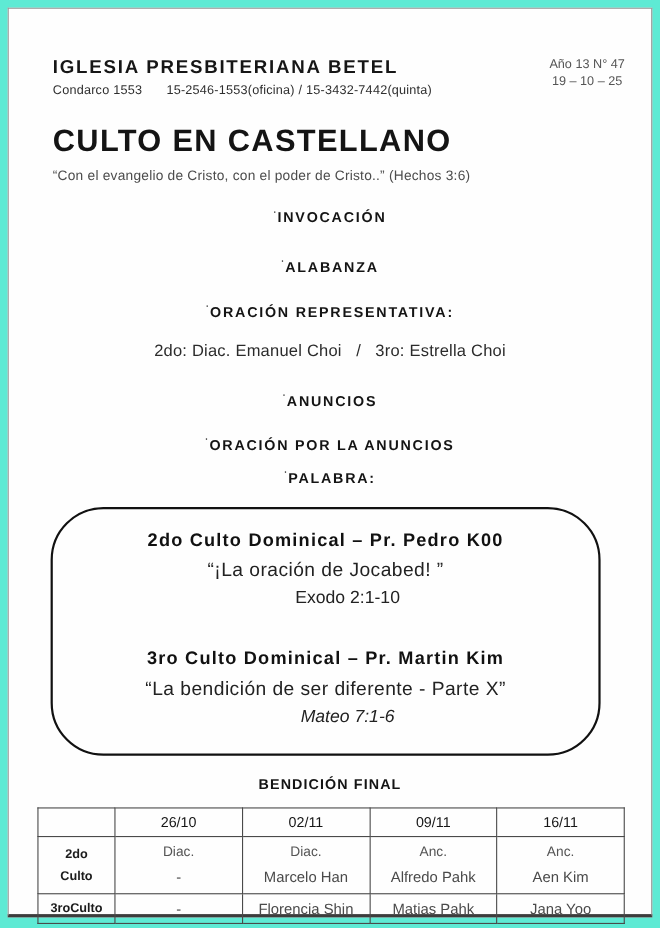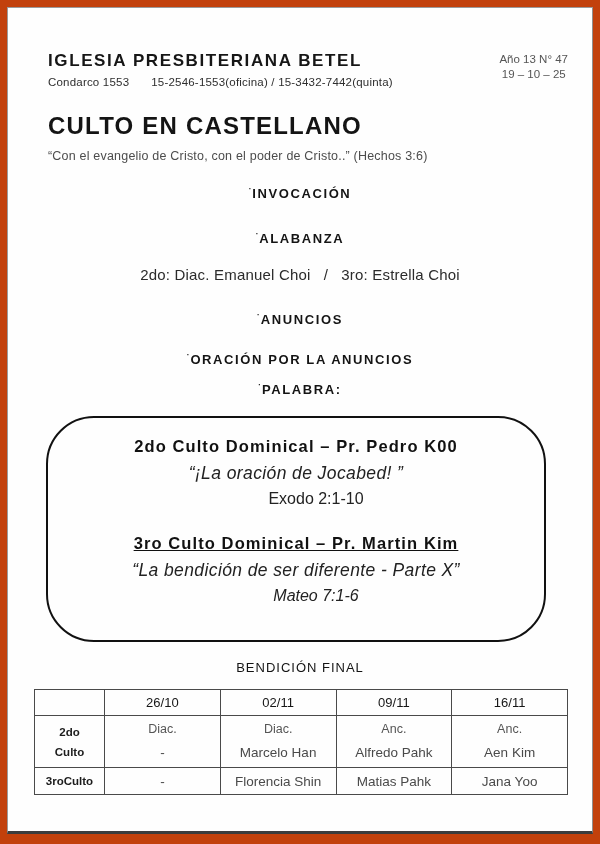--- a/index.html
+++ b/index.html
@@ -1,59 +1,59 @@
 <!DOCTYPE html>
 <html><head>
 <meta charset="utf-8">
 <style>
   * { margin:0; padding:0; box-sizing:border-box; }
   html,body { width:600px; height:844px; background:#ffffff; font-family:"Liberation Sans", sans-serif; }
-  .stage { position:relative; width:600px; height:844px; background:#c2410c; overflow:hidden; }
+  .stage { position:relative; width:600px; height:844px; background:#5eead4; overflow:hidden; }
   .page {
     position:absolute; left:7px; top:7px; width:586px; height:827px;
     background:#fefefe;
     border:1px solid #9a9a9a;
     border-right:1px solid #8f8f8f;
     border-bottom:3px solid #3c3c3c;
     color:#1a1a1a;
   }
   
   .header-row { display:flex; justify-content:space-between; align-items:flex-start; margin:43px 24px 0 40px; }
   .church-name { font-size:17px; font-weight:bold; letter-spacing:1.6px; color:#161616; }
   .church-sub { margin-top:5px; font-size:11.5px; color:#2e2e2e; letter-spacing:0.2px; }
   .church-sub .addr { margin-right:22px;text-align:right; }
   .issue { text-align:center; color:#555; font-size:11.5px; line-height:15px; margin-top:1px; }
   
-  .main-title { margin:24px 40px 0 40px; font-size:24px; font-weight:bold; letter-spacing:1.2px; color:#141414; }
+  .main-title { margin:24px 40px 0 40px; font-size:28px; font-weight:bold; letter-spacing:1.2px; color:#141414; }
   .verse { margin:9px 40px 0 40px; font-size:12.5px; color:#4c4c4c; letter-spacing:0.2px; }
   
   .order { text-align:center; }
   .o-item { font-weight:bold; font-size:13px; letter-spacing:1.6px; color:#141414; }
   .o-plain { font-size:15px; color:#2b2b2b; letter-spacing:0.2px; }
   .bullet { font-size:8px; vertical-align:7px; margin-right:1px; letter-spacing:0; }
   .mt1 { margin-top:21px; }
   .mt2 { margin-top:28px; }
   .mt3 { margin-top:24px; }
   .mt4 { margin-top:20px; }
   .mt5 { margin-top:27px; }
   .mt6 { margin-top:23px; }
   .mt7 { margin-top:13px; }
   
   .sermon-box {
     margin:19px 46px 0 38px; height:226px;
     border:2px solid #111; border-radius:48px;
     text-align:center; padding-top:19px;
   }
   .s-title { font-size:16.5px; font-weight:bold; letter-spacing:1.1px; color:#111; }
-  .s-theme { margin-top:7px; font-size:17.5px; font-style:italic; color:#222; letter-spacing:0.4px; }
+  .s-theme { margin-top:7px; font-size:17.5px; color:#222; letter-spacing:0.4px; }
   .s-passage { margin-top:6px; font-size:16px; color:#222;margin-left:40px; }
   .s-passage.italic { font-style:italic; }
-  .s-gap { margin-top:26px;text-decoration:underline; }
+  .s-gap { margin-top:37px; }
   
-  .blessing-title { margin-top:18px; text-align:center; font-size:13px; font-weight:normal; letter-spacing:1px; color:#141414; }
+  .blessing-title { margin-top:18px; text-align:center; font-size:13px; font-weight:bold; letter-spacing:1px; color:#141414; }
   
   table.roster { border-collapse:collapse; margin:14px 0 0 26px; width:534px; table-layout:fixed; }
   table.roster td { border:1px solid #4a4a4a; text-align:center; vertical-align:middle; }
   .col-label { width:70px; }
   table.roster tr.hdr td { height:26px; font-size:13px; color:#161616; }
   table.roster td.rowlabel { font-size:11.5px; font-weight:bold; color:#1c1c1c; line-height:20px; }
   .cell-line1 { font-size:12.5px; color:#555; margin-top:2px; }
   .cell-line2 { font-size:13.5px; color:#4a4a4a; margin-top:9px; margin-bottom:3px; }
   tr.row2 td { height:52px; }
   tr.row3 td { height:27px; font-size:13.5px; color:#4a4a4a; }
@@ -76,20 +76,21 @@
         <div>19 – 10 – 25</div>
       </div>
     </div>
 
     <div class="main-title">CULTO EN CASTELLANO</div>
     <div class="verse">“Con el evangelio de Cristo, con el poder de Cristo..” (Hechos 3:6)</div>
 
     <div class="order">
       <div class="o-item mt1"><span class="bullet">·</span><span>INVOCACIÓN</span></div>
       <div class="o-item mt2"><span class="bullet">·</span><span>ALABANZA</span></div>
+      <div class="o-item mt3"><span class="bullet">·</span><span>ORACIÓN REPRESENTATIVA:</span></div>
       <div class="o-plain mt4">2do: Diac. Emanuel Choi&nbsp;&nbsp; /&nbsp;&nbsp; 3ro: Estrella Choi</div>
       <div class="o-item mt5"><span class="bullet">·</span><span>ANUNCIOS</span></div>
       <div class="o-item mt6"><span class="bullet">·</span><span>ORACIÓN POR LA ANUNCIOS</span></div>
       <div class="o-item mt7"><span class="bullet">·</span><span>PALABRA:</span></div>
     </div>
 
     <div class="sermon-box">
       <div class="s-title">2do Culto Dominical – Pr. Pedro K00</div>
       <div class="s-theme">“¡La oración de Jocabed!&nbsp;”</div>
       <div class="s-passage">Exodo 2:1-10</div>

